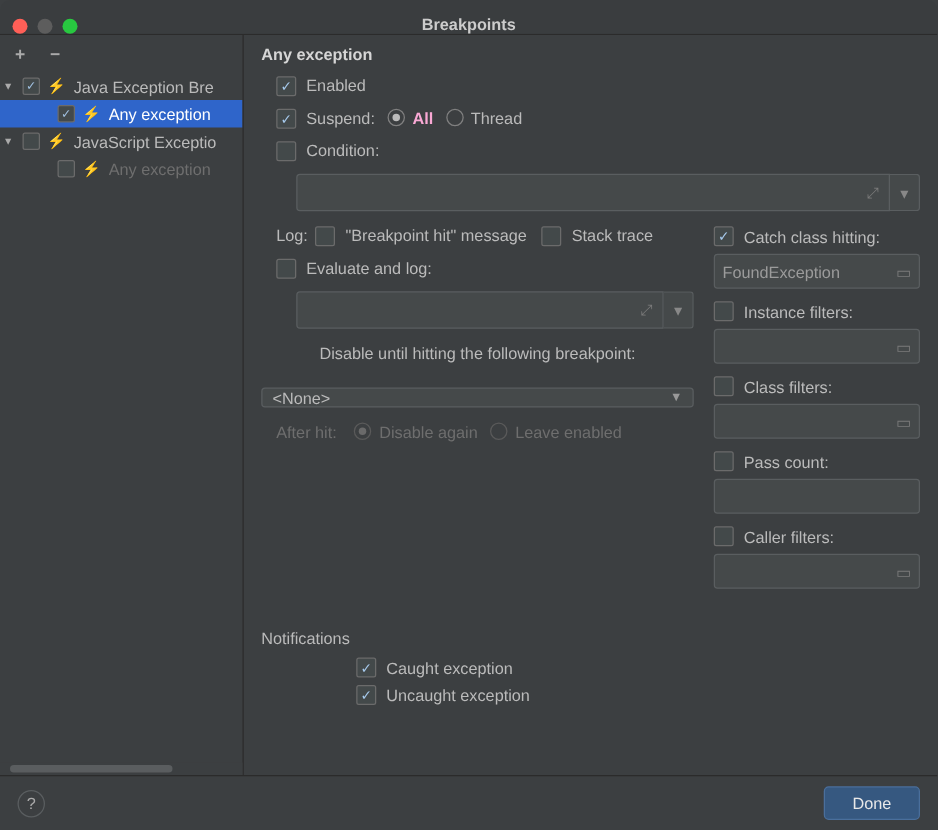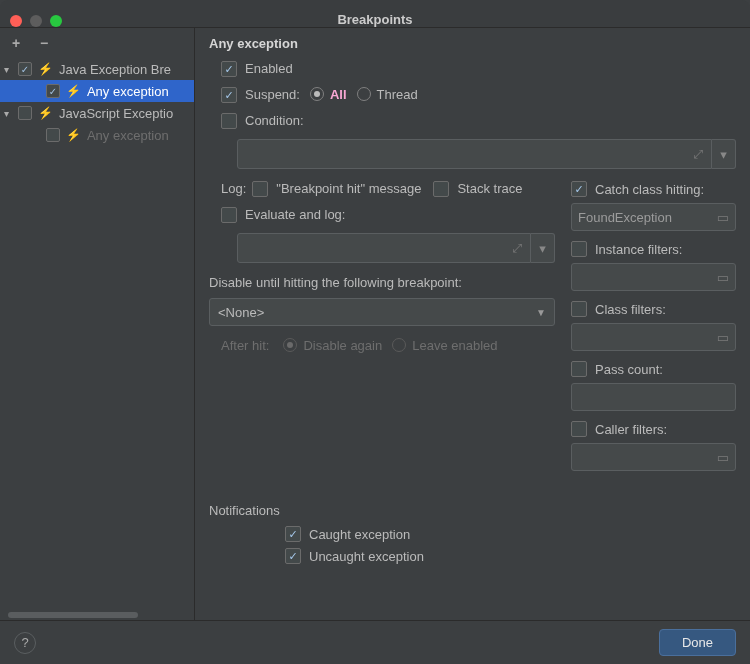--- a/index.html
+++ b/index.html
@@ -40,21 +40,21 @@
     .radio.on::after { content: ""; width: 6px; height: 6px; background: #bbbbbb; border-radius: 50%; }
     .radio.dim { border-color:#5a5a5a; }
     .radio.dim.on::after { background:#6a6a6a; }
     .split { display: flex; gap: 16px; }
     .leftcol { flex: 1; min-width: 0; }
     .rightcol { width: 165px; }
     .fieldwrap { display: flex; margin: 6px 0 12px 28px; }
     .txtfield { flex: 1; height: 30px; background: #45494a; border: 1px solid #5a5e60; border-radius: 3px 0 0 3px; padding: 0 8px; color: #bbbbbb; display:flex; align-items:center; justify-content:flex-end;}
     .txtfield .expand { color:#7a7a7a; font-size:12px;}
     .minibtn { width: 24px; height: 30px; background: #45494a; border: 1px solid #5a5e60; border-left: none; border-radius: 0 3px 3px 0; display:flex; align-items:center; justify-content:center; color:#888;}
-    .select { height: 28px; background: #45494a; border: 1px solid #5a5e60; border-radius: 3px; display: flex; align-items: center; justify-content: space-between; padding: 0 8px; color: #bbbbbb; }
+    .select { height: 16px; background: #45494a; border: 1px solid #5a5e60; border-radius: 3px; display: flex; align-items: center; justify-content: space-between; padding: 0 8px; color: #bbbbbb; }
     .select .arrow { font-size: 10px; color: #999; }
     .rfield { height: 28px; background: #45494a; border: 1px solid #5a5e60; border-radius: 3px; display: flex; align-items: center; justify-content: space-between; padding: 0 6px; color: #9b9b9b; margin-bottom: 10px; overflow:hidden;}
     .rfield .folder { color:#7a7a7a; }
     .rfield.empty { justify-content: flex-end; }
     .rlabel { display: flex; align-items: center; margin-bottom: 6px; color: #bbbbbb; white-space: nowrap;}
     .dimtxt { color: #6e6e6e; }
     .footer { height: 44px; border-top: 1px solid #2b2b2b; display: flex; align-items: center; justify-content: space-between; padding: 0 14px; }
     .help { width: 22px; height: 22px; border: 1px solid #5a5e60; border-radius: 50%; display: flex; align-items: center; justify-content: center; color: #aaa; cursor:pointer;}
     .donebtn { background: #365880; border: 1px solid #4a6f9c; color: #e8e8e8; padding: 5px 22px; border-radius: 4px; cursor:pointer; font-size:13px;}
     .sectionlabel { color: #bbbbbb; margin: 22px 0 8px 0; }
@@ -149,21 +149,21 @@
         <div class="row">
           <span class="cb2"></span>
           <label>Evaluate and log:</label>
         </div>
         <div class="fieldwrap">
           <div class="txtfield">
               <span class="expand">⤢</span>
             </div>
           <div class="minibtn">▾</div>
         </div>
-        <div style="margin-bottom:8px;">Disable until hitting the following breakpoint:</div>
+        <div style="margin-bottom:20px;text-align:center;">Disable until hitting the following breakpoint:</div>
         <div class="select">
           <span>&lt;None&gt;</span>
           <span class="arrow">▼</span>
         </div>
         <div class="row dimtxt" style="margin-top:12px;">
           <span style="margin-right:4px;">After hit:</span>
           <span class="radio dim on"></span>
           <span>Disable again</span>
           <span class="radio dim"></span>
           <span>Leave enabled</span>

